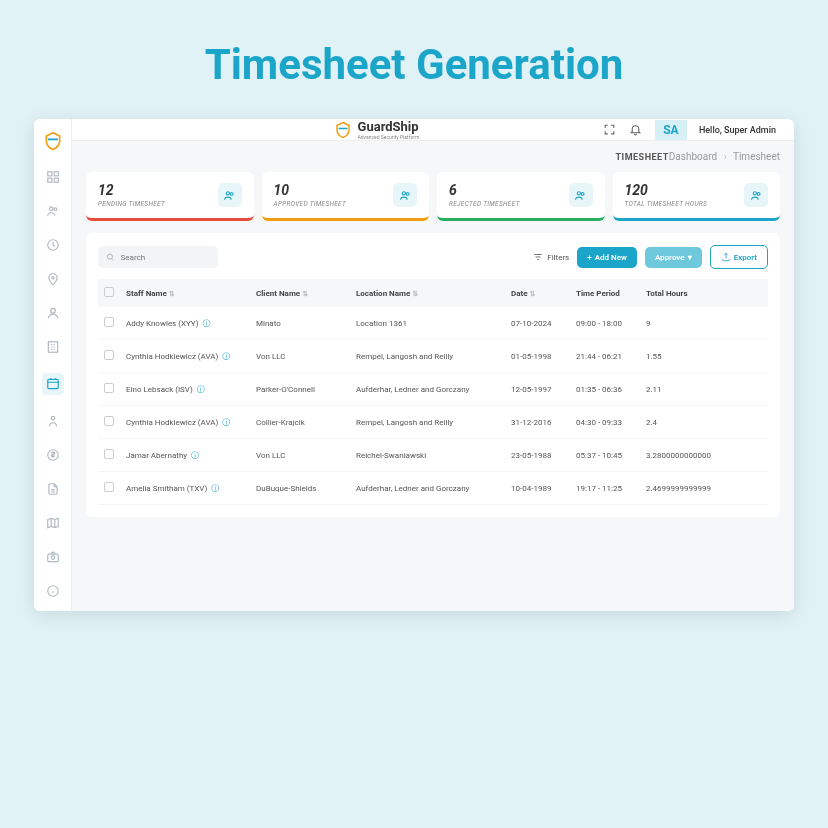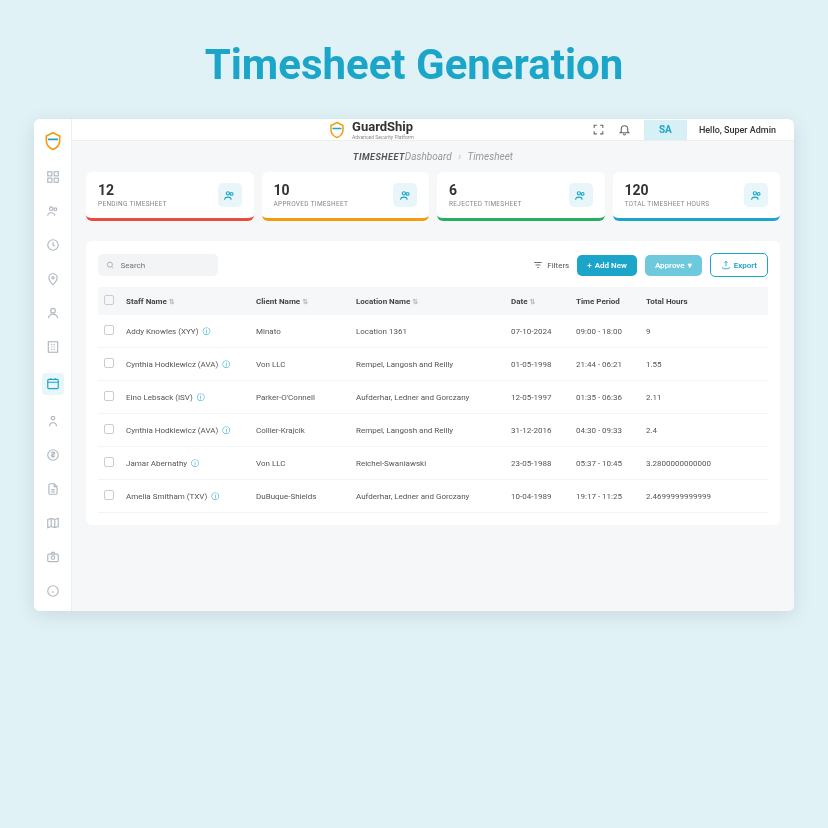--- a/index.html
+++ b/index.html
@@ -11,28 +11,28 @@
 .sidebar-icon { width:16px; height:16px; display:flex; align-items:center; justify-content:center; color:#b0b8c0; cursor:pointer; }
 .sidebar-icon.active { color:#1ba5c9; background:#e8f6fa; border-radius:4px; padding:3px; width:22px; height:22px; }
 .main { flex:1; display:flex; flex-direction:column; }
 .topbar { display:flex; align-items:center; justify-content:space-between; padding:0 18px; border-bottom:1px solid #eee; }
 .brand { display:flex; align-items:center; gap:6px; margin:0 auto; }
 .brand-logo { width:18px; height:18px; }
 .brand-name { font-size:13px; font-weight:700; color:#333; }
 .brand-tag { font-size:5px; color:#888; }
 .topbar-right { display:flex; align-items:center; gap:12px; }
 .top-icon { width:14px; height:14px; color:#666; cursor:pointer; }
-.avatar { width:43px; height:20px; background:#d7f0f5; color:#1ba5c9; font-size:10px; font-weight:700; display:flex; align-items:center; justify-content:center; border-radius:0; }
+.avatar { width:32px; height:20px; background:#d7f0f5; color:#1ba5c9; font-size:12px; font-weight:700; display:flex; align-items:center; justify-content:center; border-radius:0; }
 .greeting { font-size:9px; color:#333; font-weight:500; }
 .content { background:#f6f7f9; padding:10px 14px 14px; flex:1; }
-.page-hdr { display:flex; justify-content:center; align-items:center; margin-bottom:10px;font-style:italic; }
+.page-hdr { display:flex; justify-content:flex-end; align-items:center; margin-bottom:10px; }
 .page-title { font-size:9px; font-weight:700; color:#555; letter-spacing:.5px; }
 .breadcrumb { font-size:10px; color:#999; }
 .breadcrumb .sep { margin:0 4px; color:#bbb; }
-.stats { display:flex; gap:8px; margin-bottom:20px; }
+.stats { display:flex; gap:8px; margin-bottom:12px;font-style:italic; }
 .stat { flex:1; background:#fff; border-radius:6px; padding:10px 12px; border-bottom:3px solid; display:flex; justify-content:space-between; align-items:center; }
 .stat.red { border-color:#e74c3c; } .stat.yellow { border-color:#f39c12; } .stat.green { border-color:#27ae60; } .stat.teal { border-color:#1ba5c9; }
 .stat-val { font-size:14px; font-weight:700; color:#333; }
 .stat-lbl { font-size:6.5px; color:#888; letter-spacing:.3px; margin-top:2px; }
 .stat-icon { width:24px; height:24px; background:#e8f6fa; border-radius:5px; display:flex; align-items:center; justify-content:center; color:#1ba5c9; }
 .panel { background:#fff; border-radius:6px; padding:12px; }
 .toolbar { display:flex; align-items:center; gap:8px; margin-bottom:10px; }
 .search { flex:0 0 120px; background:#f3f4f6; border-radius:5px; padding:6px 8px; display:flex; align-items:center; gap:6px; }
 .search input { border:none; background:transparent; font-size:8px; outline:none; width:100%; color:#666; }
 .spacer { flex:1; }

